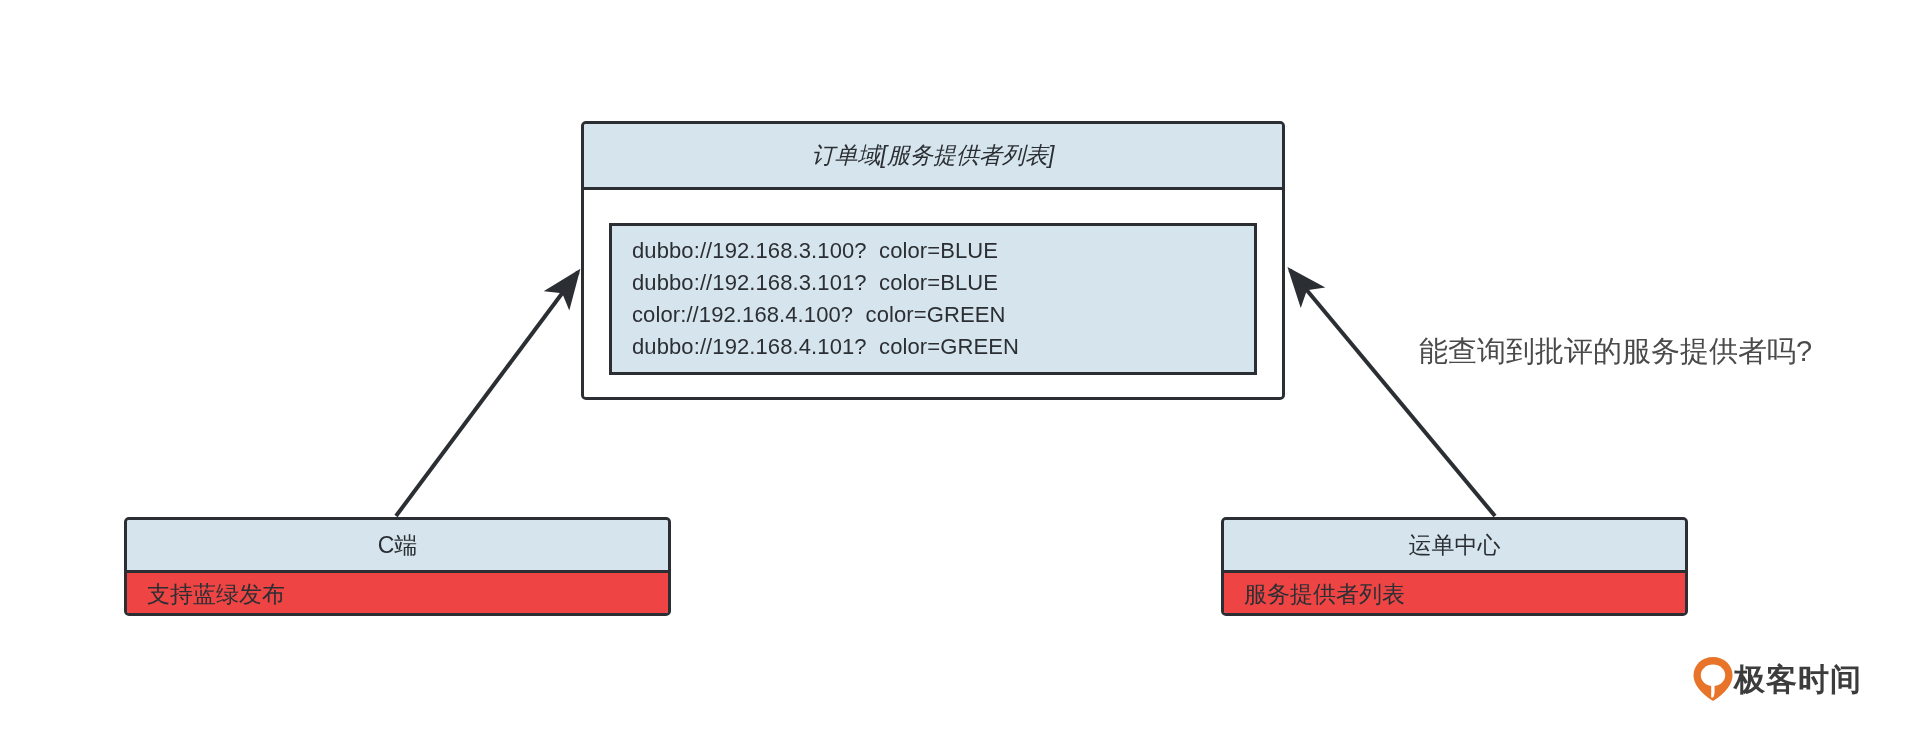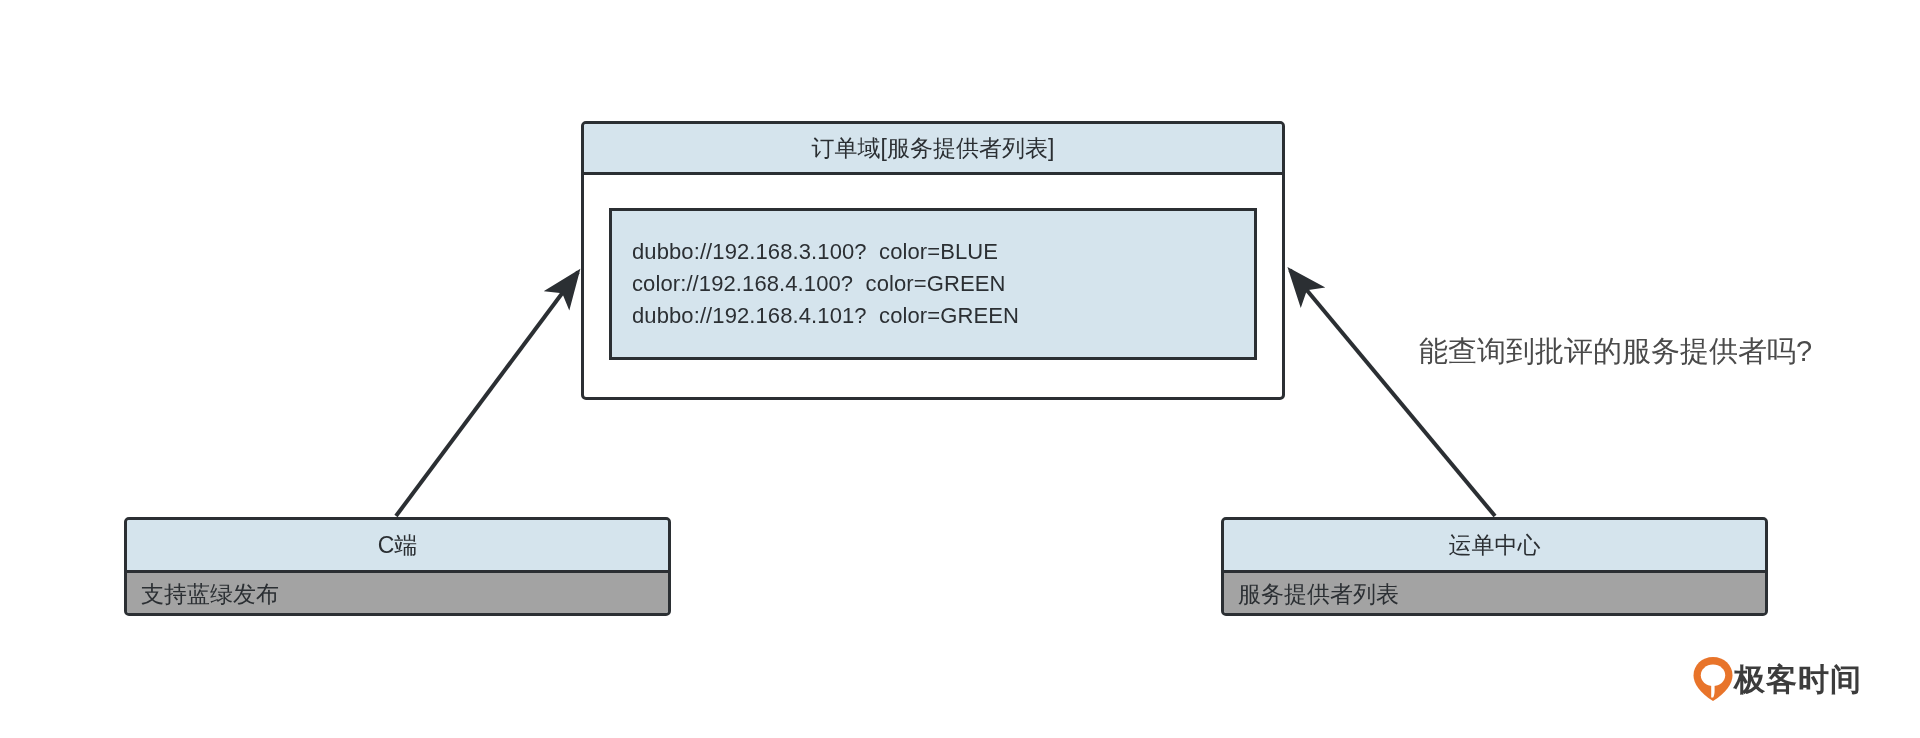--- a/index.html
+++ b/index.html
@@ -43,39 +43,40 @@
     align-items: center;
     justify-content: center;
   }
   .uml-divider {
     height: 3px;
     background: #2b2f33;
     width: 100%;
   }
   .uml-body {
     box-sizing: border-box;
-    background: #a3a3a3;
+    background: #ef4444;
     font-size: 23px;
     color: #2b2f33;
     display: flex;
     align-items: center;
-    padding-left: 14px;
+    padding-left: 20px;
   }
 
   
   #provider-box {
     left: 581px;
     top: 121px;
     width: 704px;
     height: 279px;
     background: #ffffff;
   }
   #provider-box .uml-header {
-    height: 48px;
+    height: 63px;
     width: 100%;
+    font-style: italic;
   }
   #provider-box .provider-compartment {
     box-sizing: border-box;
     background: #ffffff;
     height: 217px;
     width: 100%;
     display: flex;
     align-items: center;
     justify-content: center;
   }
@@ -104,21 +105,21 @@
     top: 517px;
     width: 547px;
     height: 99px;
   }
   #c-end-box .uml-header { height: 50px; width: 100%; }
   #c-end-box .uml-body  { height: 43px; width: 100%; }
 
   #waybill-box {
     left: 1221px;
     top: 517px;
-    width: 547px;
+    width: 467px;
     height: 99px;
   }
   #waybill-box .uml-header { height: 50px; width: 100%; }
   #waybill-box .uml-body  { height: 43px; width: 100%; }
 
   
   #annotation {
     position: absolute;
     left: 1419px;
     top: 337px;
@@ -162,20 +163,21 @@
 <body>
 
 <div id="canvas">
 
   <div class="uml-box" id="provider-box">
     <div class="uml-header">订单域[服务提供者列表]</div>
     <div class="uml-divider"></div>
     <div class="provider-compartment">
       <div id="provider-list">
         <div class="provider-line">dubbo://192.168.3.100?  color=BLUE</div>
+        <div class="provider-line">dubbo://192.168.3.101?  color=BLUE</div>
         <div class="provider-line">color://192.168.4.100?  color=GREEN</div>
         <div class="provider-line">dubbo://192.168.4.101?  color=GREEN</div>
       </div>
     </div>
   </div>
 
   <div class="uml-box" id="c-end-box">
     <div class="uml-header">C端</div>
     <div class="uml-divider"></div>
     <div class="uml-body">支持蓝绿发布</div>

